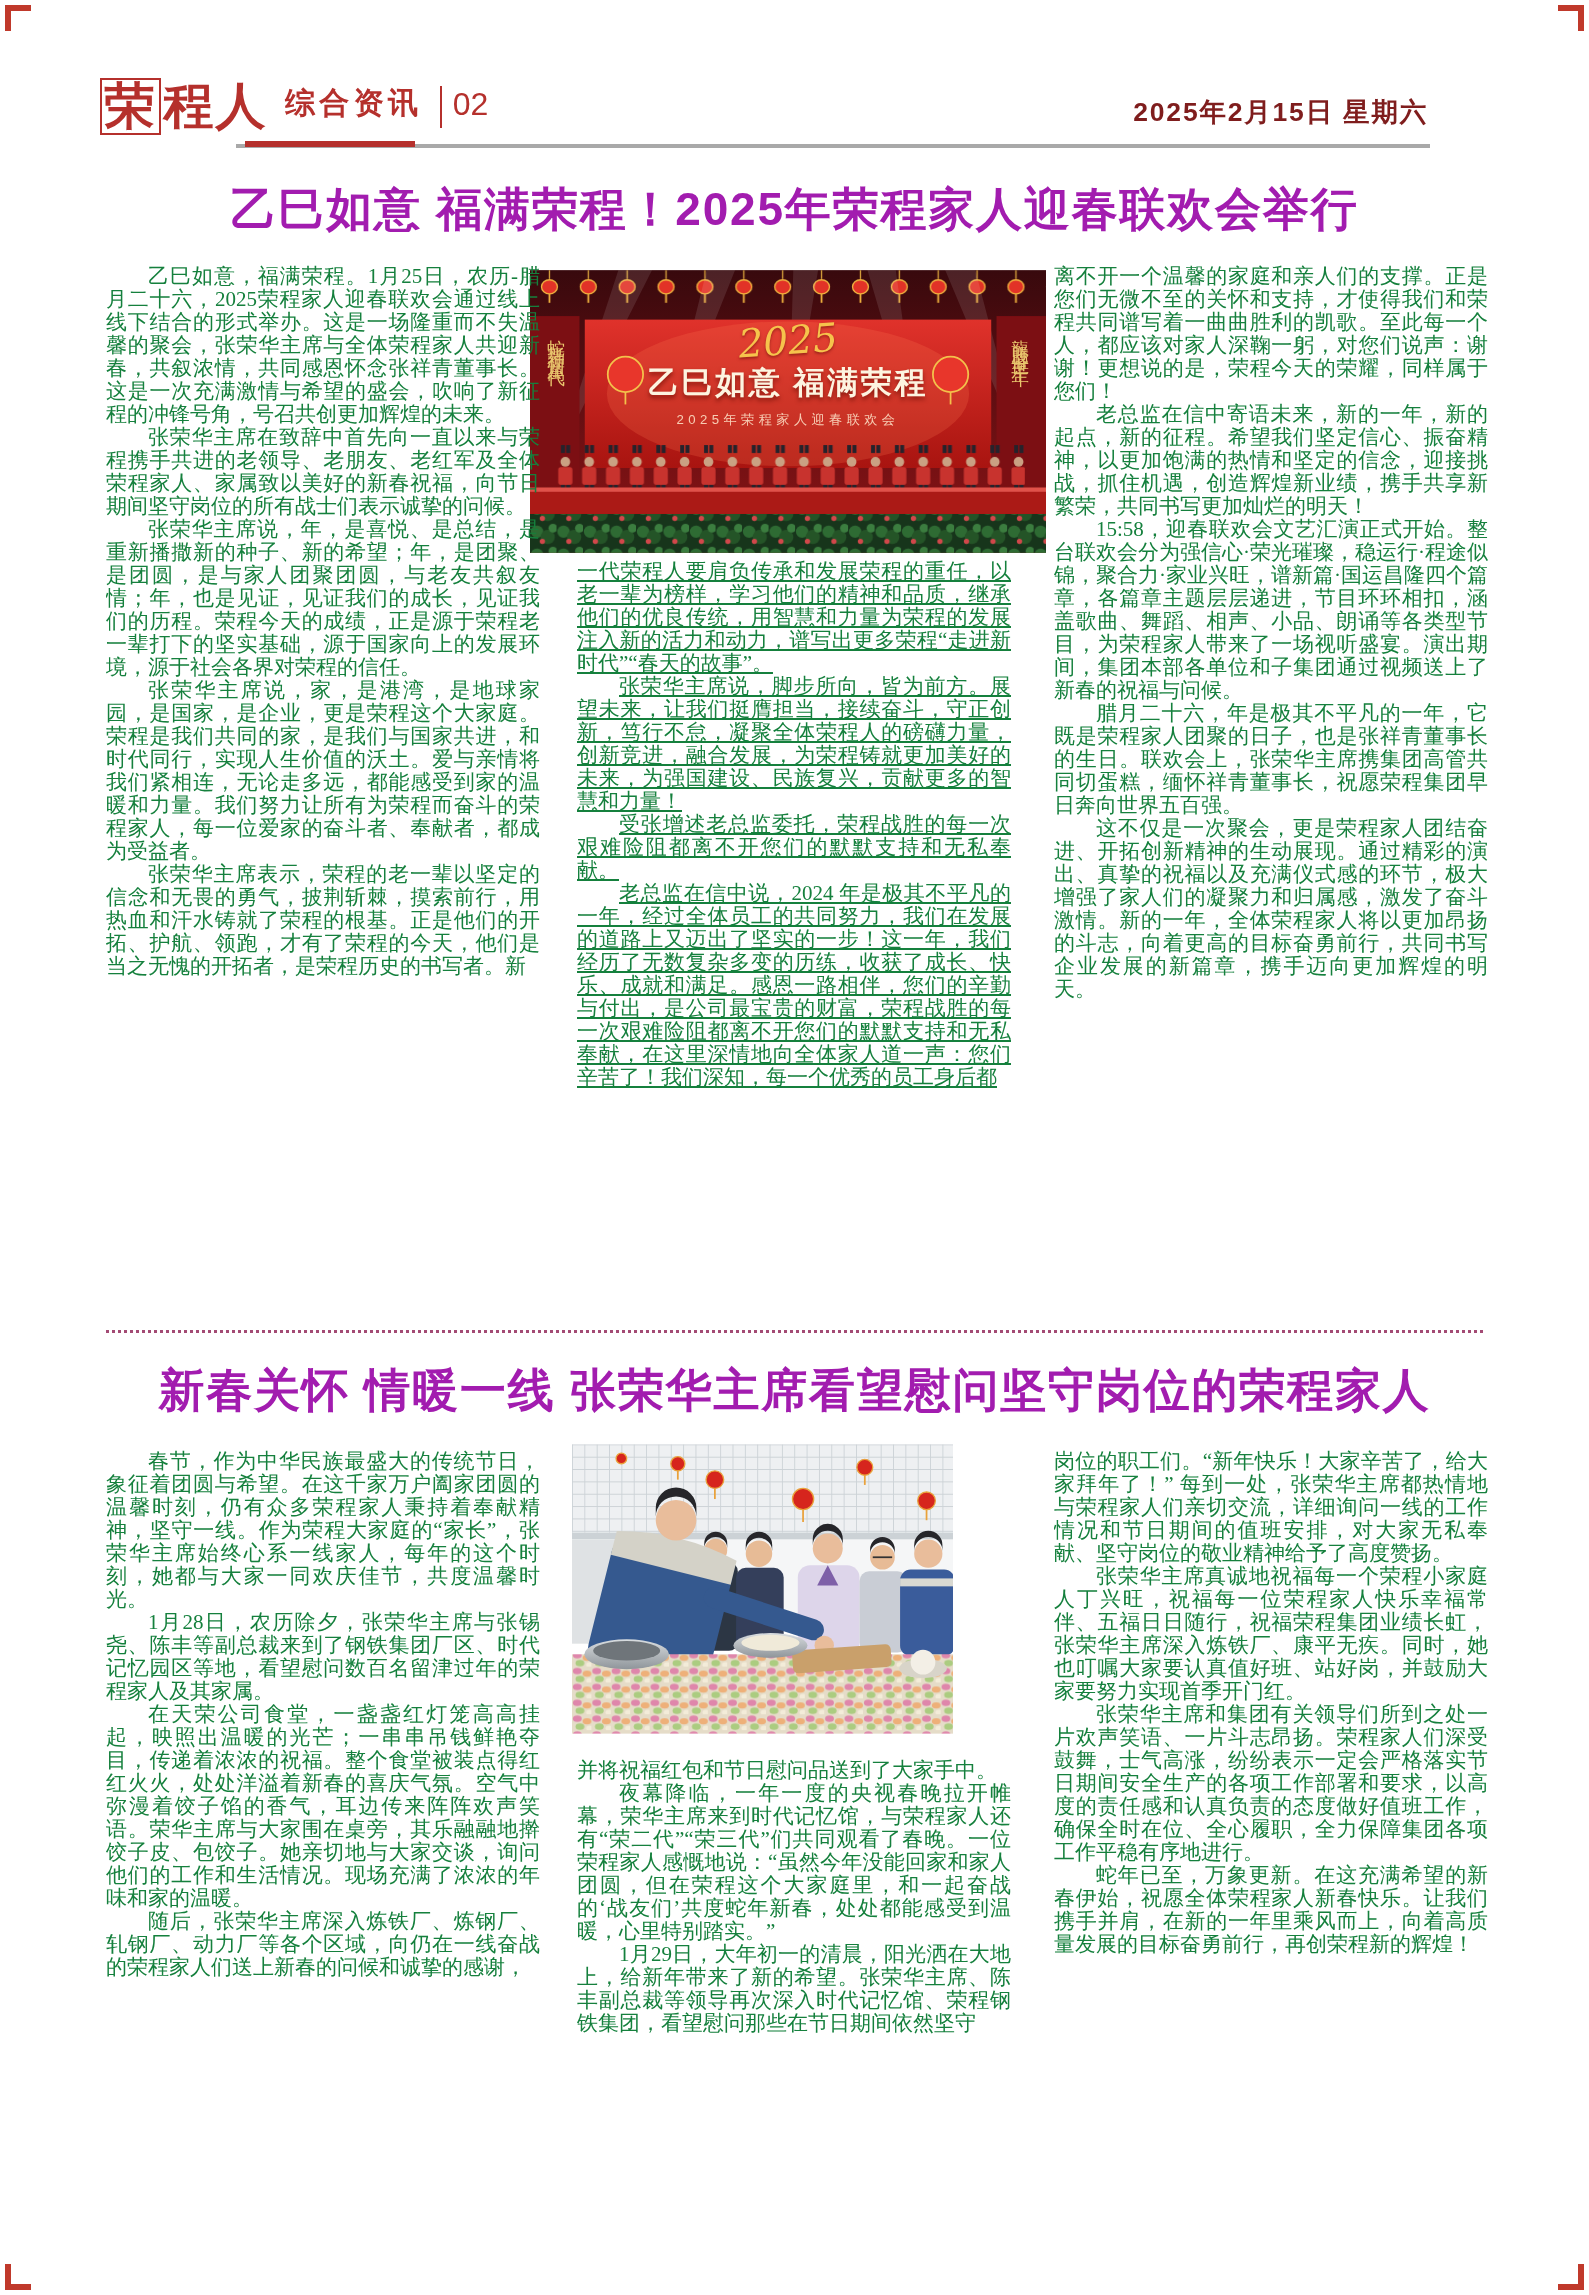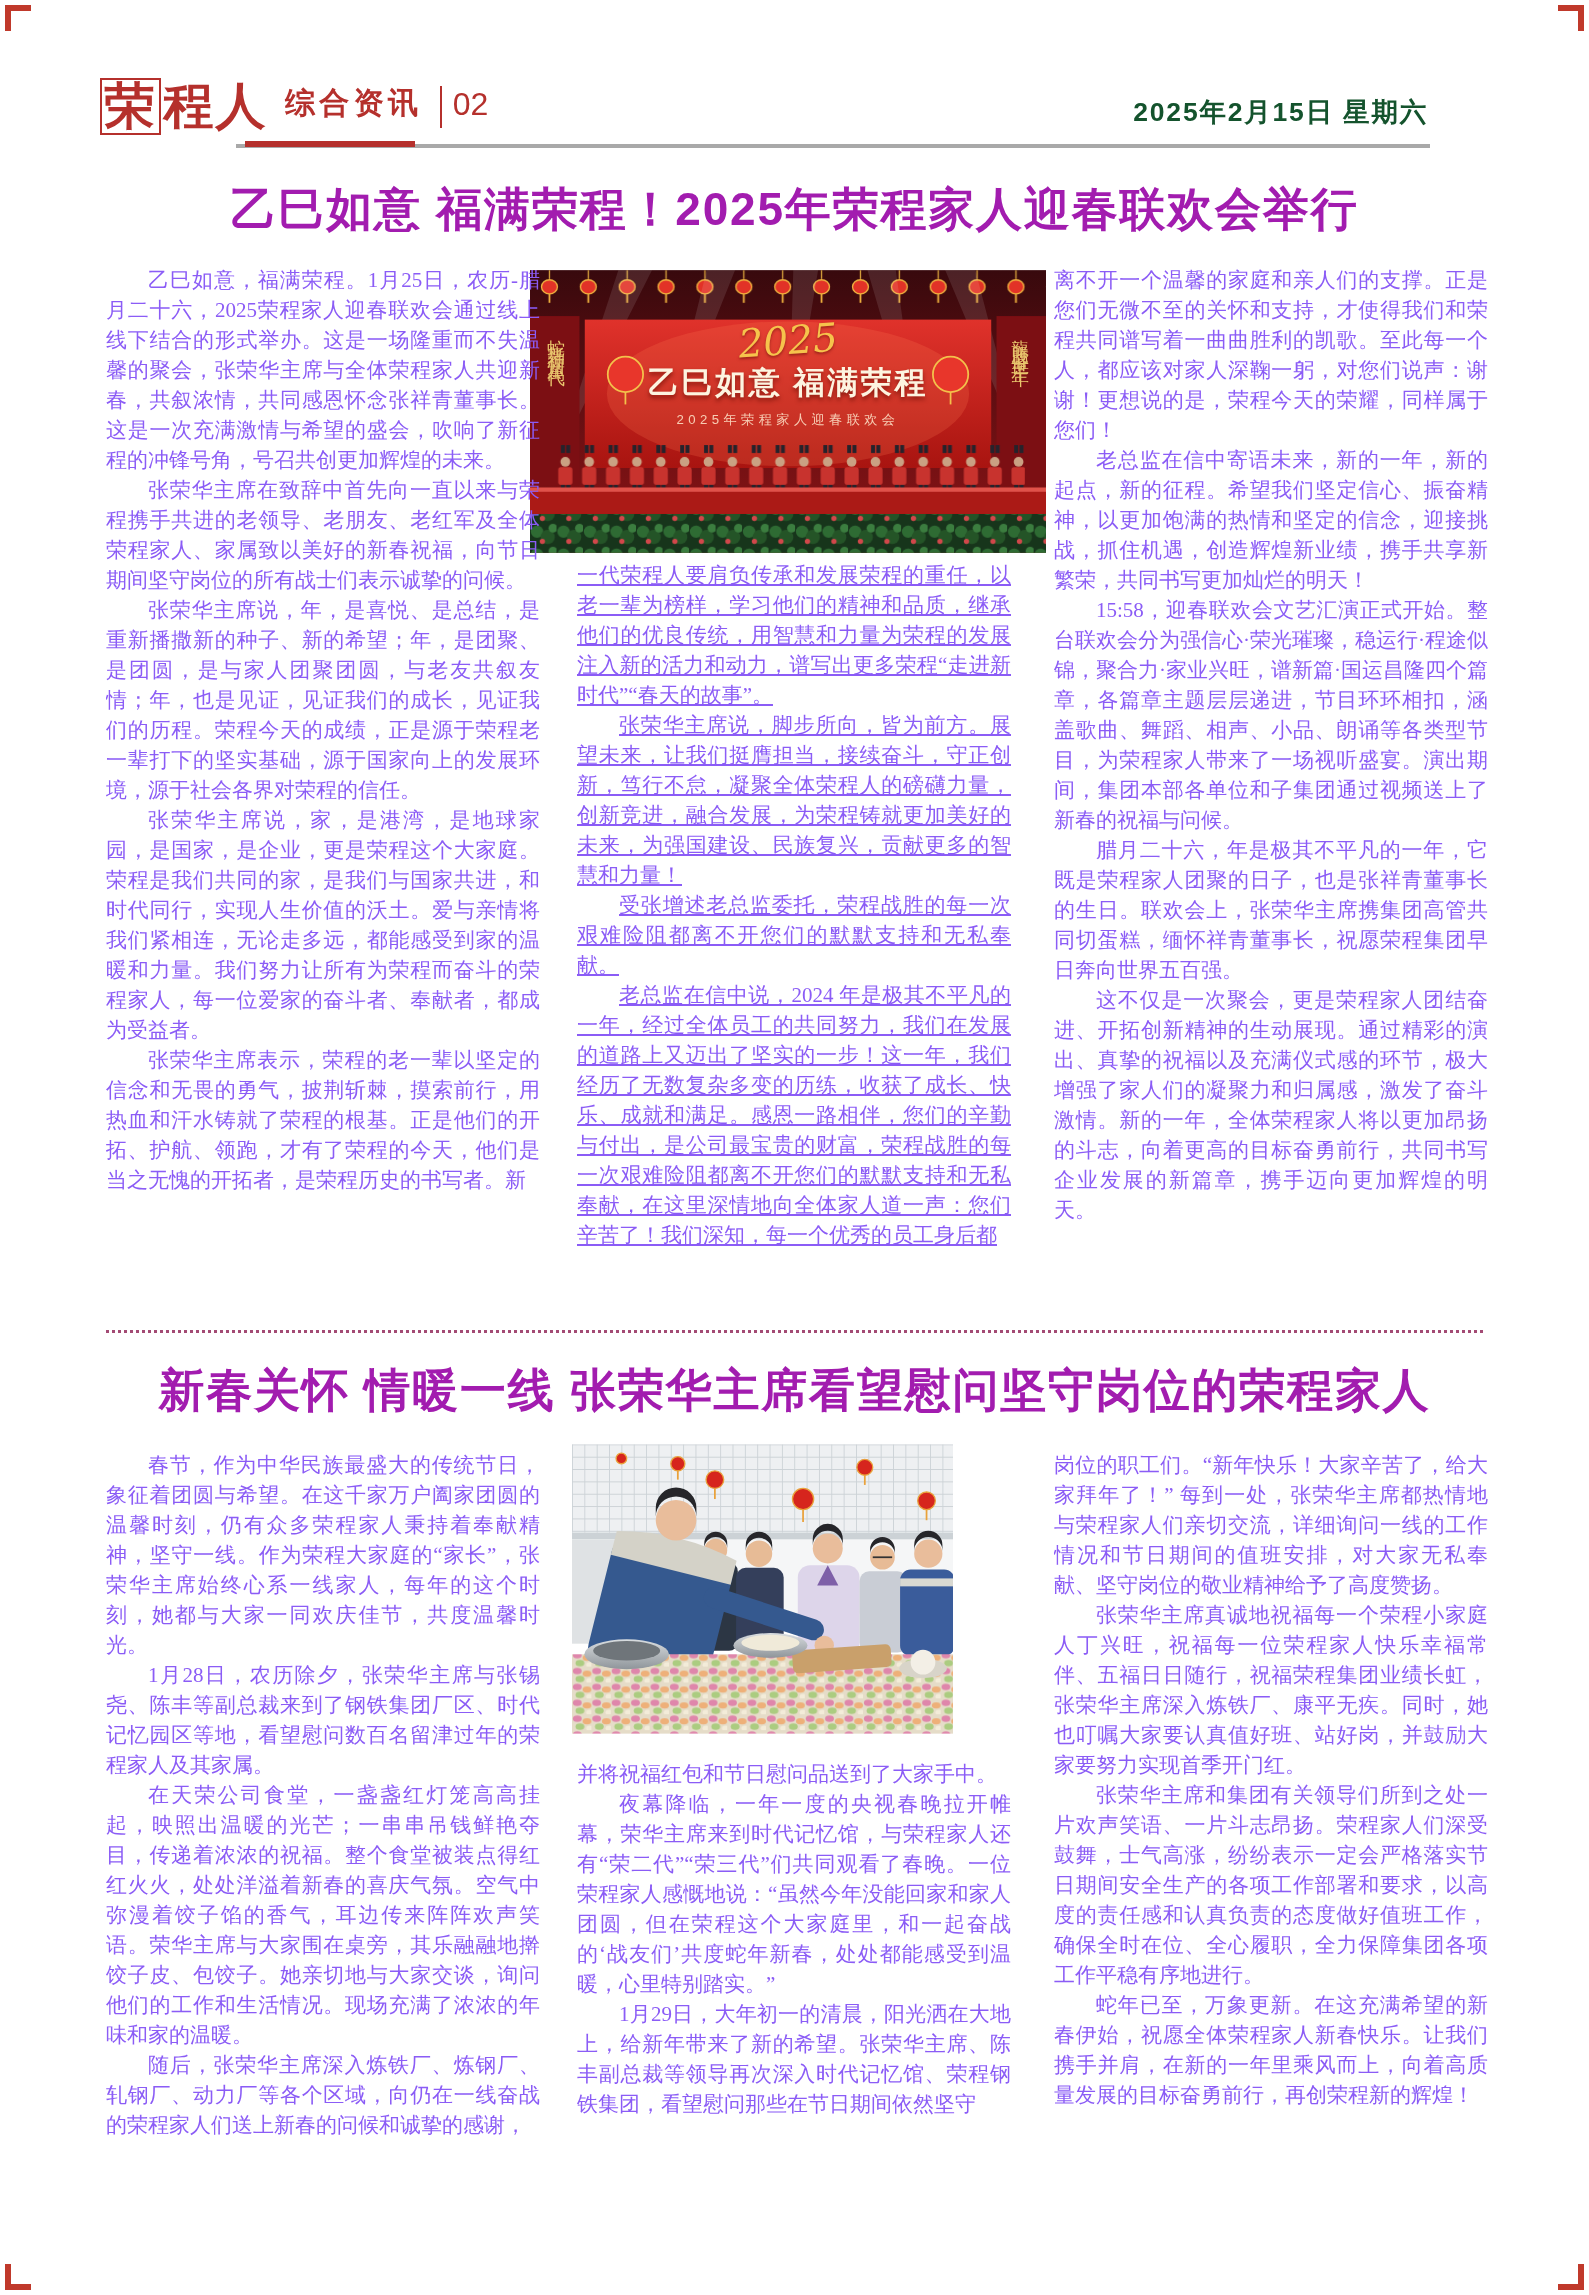--- a/index.html
+++ b/index.html
@@ -10,32 +10,32 @@
   .cm.tl{left:5.3px;top:5.3px;border-left-width:6.2px;border-top-width:6.2px;}
   .cm.tr{right:5.3px;top:5.3px;border-right-width:6.2px;border-top-width:6.2px;}
   .cm.bl{left:5.3px;bottom:5.3px;border-left-width:6.2px;border-bottom-width:6.2px;}
   .cm.br{right:5.3px;bottom:5.3px;border-right-width:6.2px;border-bottom-width:6.2px;}
   
   .masthead{position:absolute;left:100px;top:78px;display:flex;align-items:center;gap:17.7px;color:#b5302c;}
   .logo{font-size:50px;font-weight:bold;line-height:1;color:#b5302c;letter-spacing:1.8px;font-family:"DejaVu Serif",serif;}
   .logo .seal{display:inline-block;border:2.6px solid #b5302c;padding:0.9px 2.6px 2.6px;margin-right:2.6px;line-height:1;}
   .section{font-size:30px;font-weight:bold;letter-spacing:4.4px;padding-bottom:7px;font-family:Liberation Sans, sans-serif;}
   .pagenum{font-size:32px;padding:0 0 5.3px 10.6px;border-left:2.6px solid #b5302c;font-family:"Liberation Sans","DejaVu Sans",sans-serif;}
-  .date{position:absolute;right:161px;top:94px;font-size:26.5px;font-weight:bold;color:#14532d;
+  .date{position:absolute;right:161px;top:94px;font-size:26.5px;font-weight:bold;color:#7f1d1d;
         font-family:"Liberation Sans","DejaVu Sans",sans-serif;letter-spacing:1.8px;}
   .rule-gray{position:absolute;left:236px;right:159px;top:144px;height:3.5px;background:#a9a9a9;}
   .rule-red{position:absolute;left:245px;top:141px;width:170px;height:6.2px;background:#b5302c;}
   
   .headline{position:absolute;left:0;width:100%;margin:0;text-align:center;
             font-family:"Liberation Sans","DejaVu Sans",sans-serif;font-weight:bold;
             color:#a21caf;font-size:46px;letter-spacing:1.8px;}
   #t1{top:179px;}
   #t2{top:1360px;}
   
-  .col{position:absolute;width:434px;color:#8b5cf6;font-size:21px;line-height:30px;overflow:hidden;
+  .col{position:absolute;width:434px;color:#15803d;font-size:21px;line-height:23px;overflow:hidden;
        text-align:justify;}
   .para{margin:0;text-indent:2em;}
   .para.cont{text-indent:0;}
   #a1c1{left:106px;top:265px;height:1059px;}
   #a1c2{left:577px;top:560px;height:750px;text-decoration:underline;}
   #a1c3{left:1054px;top:265px;height:1059px;}
   #a2c1{left:106px;top:1450px;height:766px;}
   #a2c2{left:577px;top:1759px;height:459px;}
   #a2c3{left:1054px;top:1450px;height:766px;}
   .divider{position:absolute;left:106px;right:106px;top:1330px;border-top:3.5px dotted #a34a74;}

